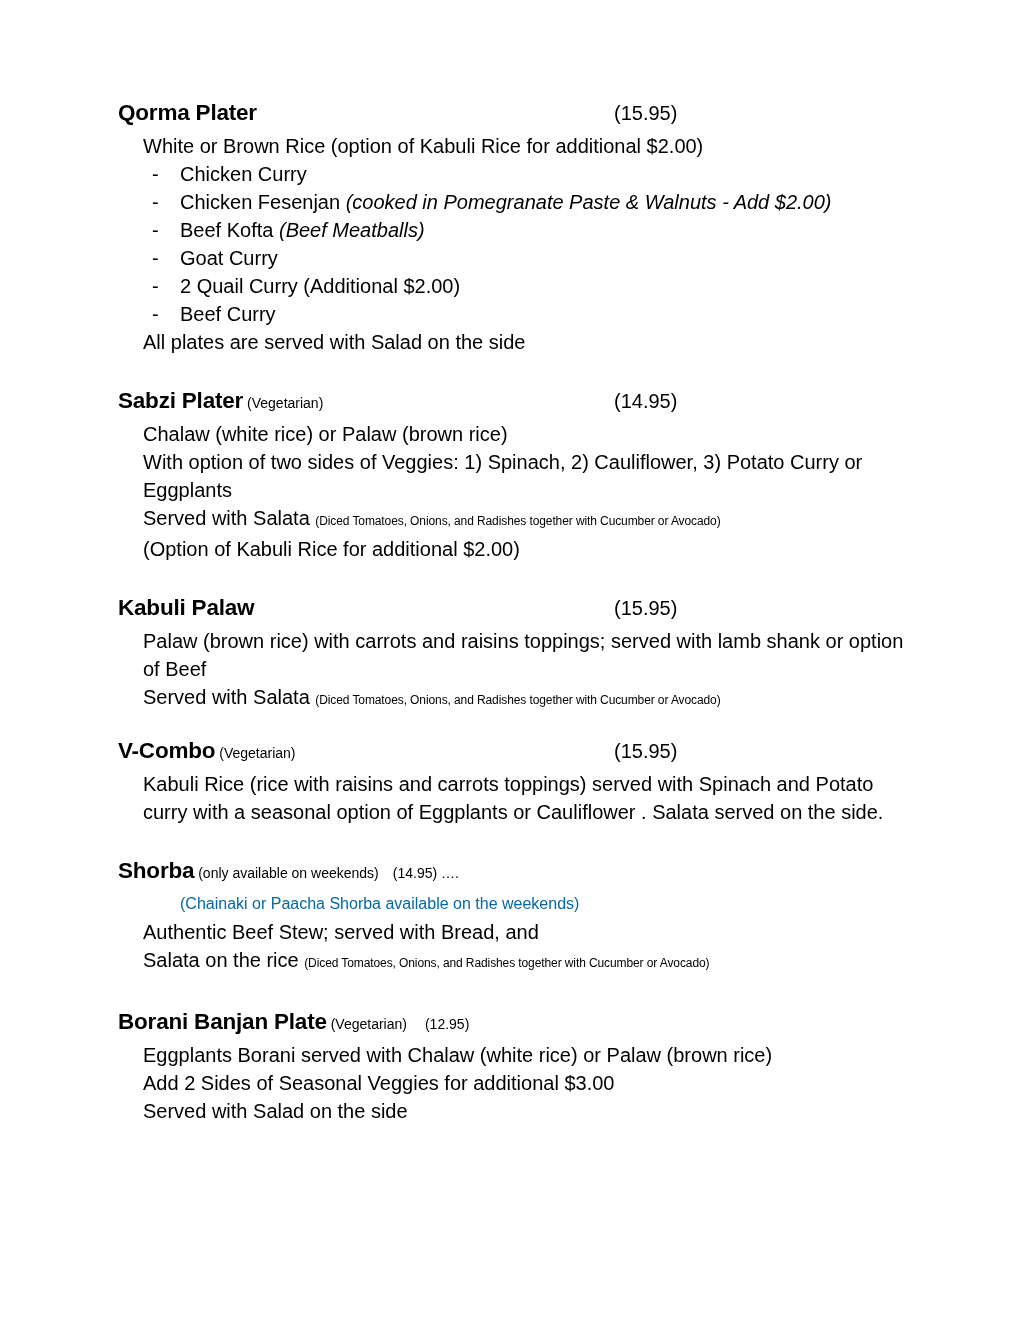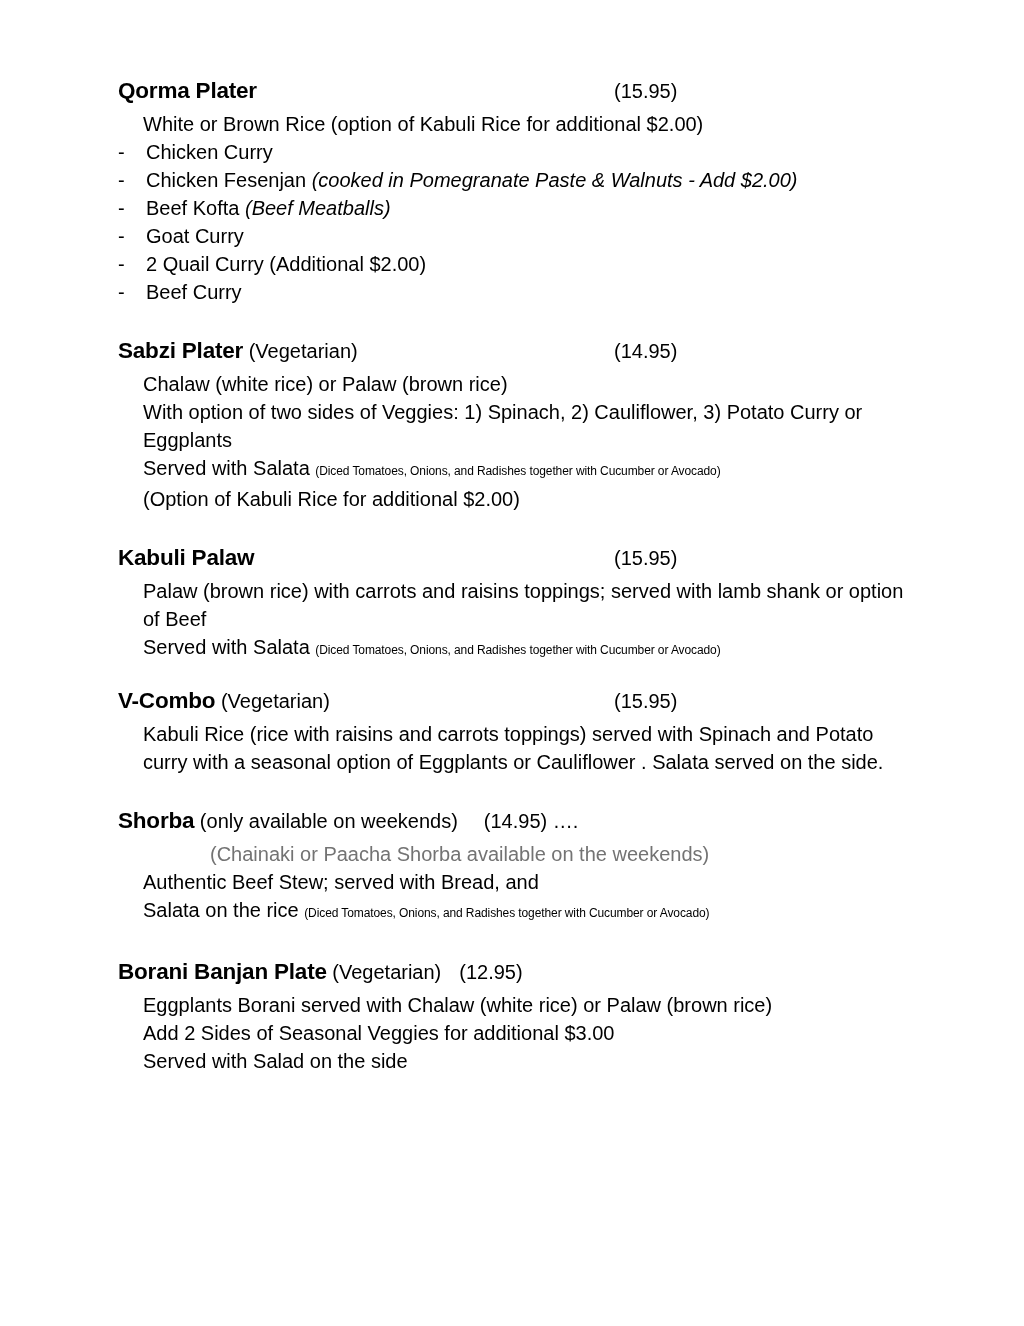--- a/index.html
+++ b/index.html
@@ -12,42 +12,42 @@
     height: 1326px;
     font-family: "Liberation Sans", sans-serif;
     color: #000000;
     -webkit-font-smoothing: antialiased;
   }
   .page {
     position: relative;
     width: 1024px;
     height: 1326px;
     box-sizing: border-box;
-    padding: 76px 100px 0 118px;
+    padding: 98px 100px 0 118px;
     background: #ffffff;
   }
   .menu-section {
     margin: 0 0 0 0;
   }
   .section-gap-lg { height: 30px; }
   .section-gap-md { height: 22px; }
 
   .item-head {
     display: block;
     white-space: nowrap;
     line-height: 30px;
     margin-bottom: 2px;
   }
   .item-name {
     font-size: 22.5px;
     font-weight: bold;
     letter-spacing: -0.2px;
   }
   .item-qualifier {
-    font-size: 20px;
+    font-size: 14px;
     font-weight: normal;
   }
   .item-price-tab {
     display: inline-block;
     font-size: 20px;
     font-weight: normal;
   }
   
   .tabbed .item-price-tab {
     position: absolute;
@@ -68,32 +68,33 @@
   .small-italic {
     font-size: 12px;
     letter-spacing: -0.1px;
   }
   .strong-inline { font-weight: bold; }
   .ital { font-style: italic; }
 
   .dash-line {
     font-size: 20px;
     line-height: 28px;
+    margin-left: 34px;
     white-space: nowrap;
     position: relative;
   }
   .dash-mark {
     display: inline-block;
     width: 28px;
   }
   .red-note {
-    color: #737373;
-    font-size: 20px;
+    color: #0369a1;
+    font-size: 16px;
     line-height: 28px;
-    margin-left: 92px;
+    margin-left: 62px;
     white-space: nowrap;
   }
 </style>
 </head>
 <body>
 
 <div class="page">
 
   <section class="menu-section">
     <div class="item-head tabbed">
@@ -101,20 +102,21 @@
     </div>
     <div class="body-line">White or Brown Rice (option of Kabuli Rice for additional $2.00)</div>
 
     <div class="dash-line"><span class="dash-mark">-</span><span>Chicken Curry</span><span class="ital"></span></div>
     <div class="dash-line"><span class="dash-mark">-</span><span>Chicken Fesenjan </span><span class="ital">(cooked in Pomegranate Paste &amp; Walnuts - Add $2.00)</span></div>
     <div class="dash-line"><span class="dash-mark">-</span><span>Beef Kofta </span><span class="ital">(Beef Meatballs)</span></div>
     <div class="dash-line"><span class="dash-mark">-</span><span>Goat Curry</span><span class="ital"></span></div>
     <div class="dash-line"><span class="dash-mark">-</span><span>2 Quail Curry (Additional $2.00)</span><span class="ital"></span></div>
     <div class="dash-line"><span class="dash-mark">-</span><span>Beef Curry</span><span class="ital"></span></div>
 
+    <div class="body-line">All plates are served with Salad on the side</div>
   </section>
 
   <div class="section-gap-lg"></div>
 
   <section class="menu-section">
     <div class="item-head tabbed">
       <span class="item-name">Sabzi Plater</span><span class="item-qualifier"> (Vegetarian)</span><span class="item-price-tab">(14.95)</span>
     </div>
     <div class="body-line">Chalaw (white rice) or Palaw (brown rice)</div>
     <div class="body-line wrap">With option of two sides of Veggies:  1) Spinach, 2) Cauliflower, 3) Potato Curry or  Eggplants</div>
@@ -138,21 +140,21 @@
     <div class="item-head tabbed">
       <span class="item-name">V-Combo</span><span class="item-qualifier"> (Vegetarian)</span><span class="item-price-tab">(15.95)</span>
     </div>
     <div class="body-line wrap">Kabuli Rice (rice with raisins and carrots toppings) served with Spinach and Potato curry with a seasonal option of Eggplants or Cauliflower .  Salata served on the side.</div>
   </section>
 
   <div class="section-gap-lg"></div>
 
   <section class="menu-section">
     <div class="item-head">
-      <span class="item-name">Shorba</span><span class="item-qualifier"> (only available on weekends)</span><span class="item-qualifier" style="margin-left:26px;">(14.95) ….</span>
+      <span class="item-name">Shorba</span><span class="item-qualifier"> (only available on weekends)</span><span class="item-qualifier" style="margin-left:14px;">(14.95) ….</span>
     </div>
     <div class="red-note">(Chainaki or Paacha Shorba available on the weekends)</div>
     <div class="body-line">Authentic Beef Stew; served with Bread, and</div>
     <div class="body-line"><span>Salata on the rice </span><span class="small-italic">(Diced Tomatoes, Onions, and Radishes together with Cucumber or Avocado)</span></div>
   </section>
 
   <div class="section-gap-lg"></div>
 
   <section class="menu-section">
     <div class="item-head">

